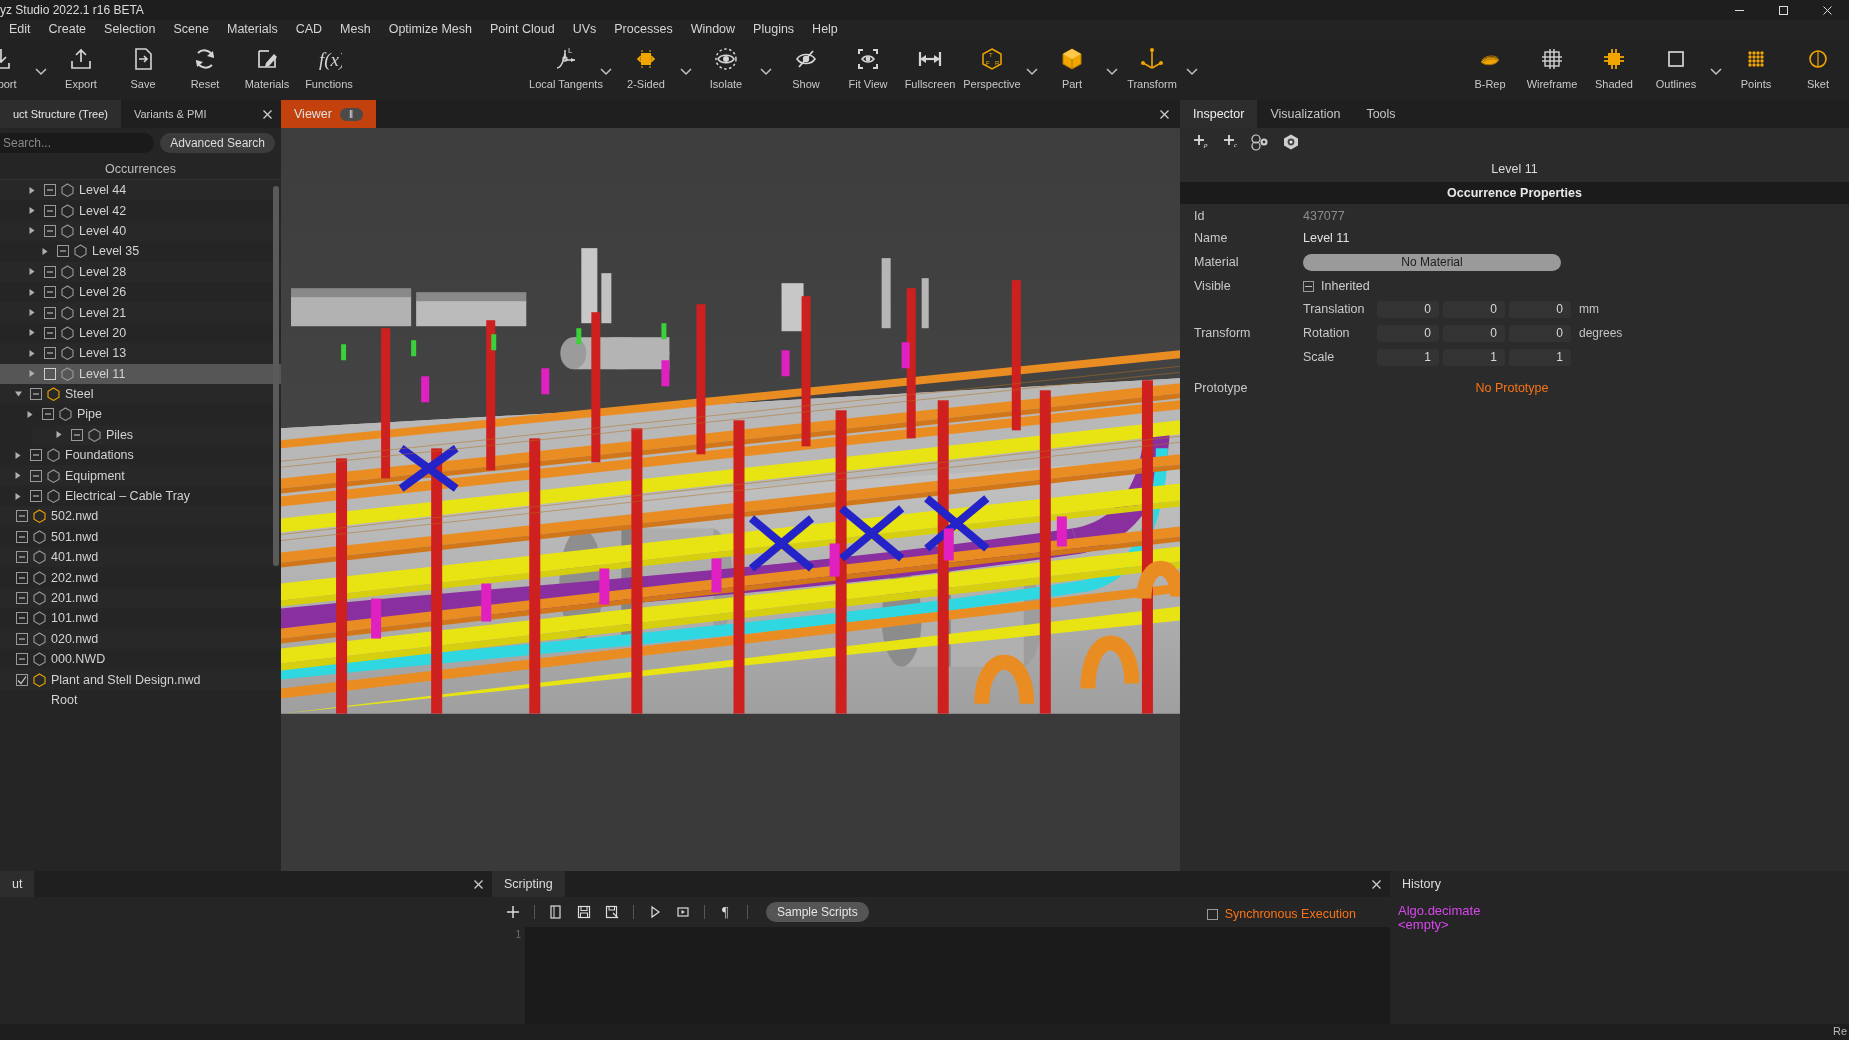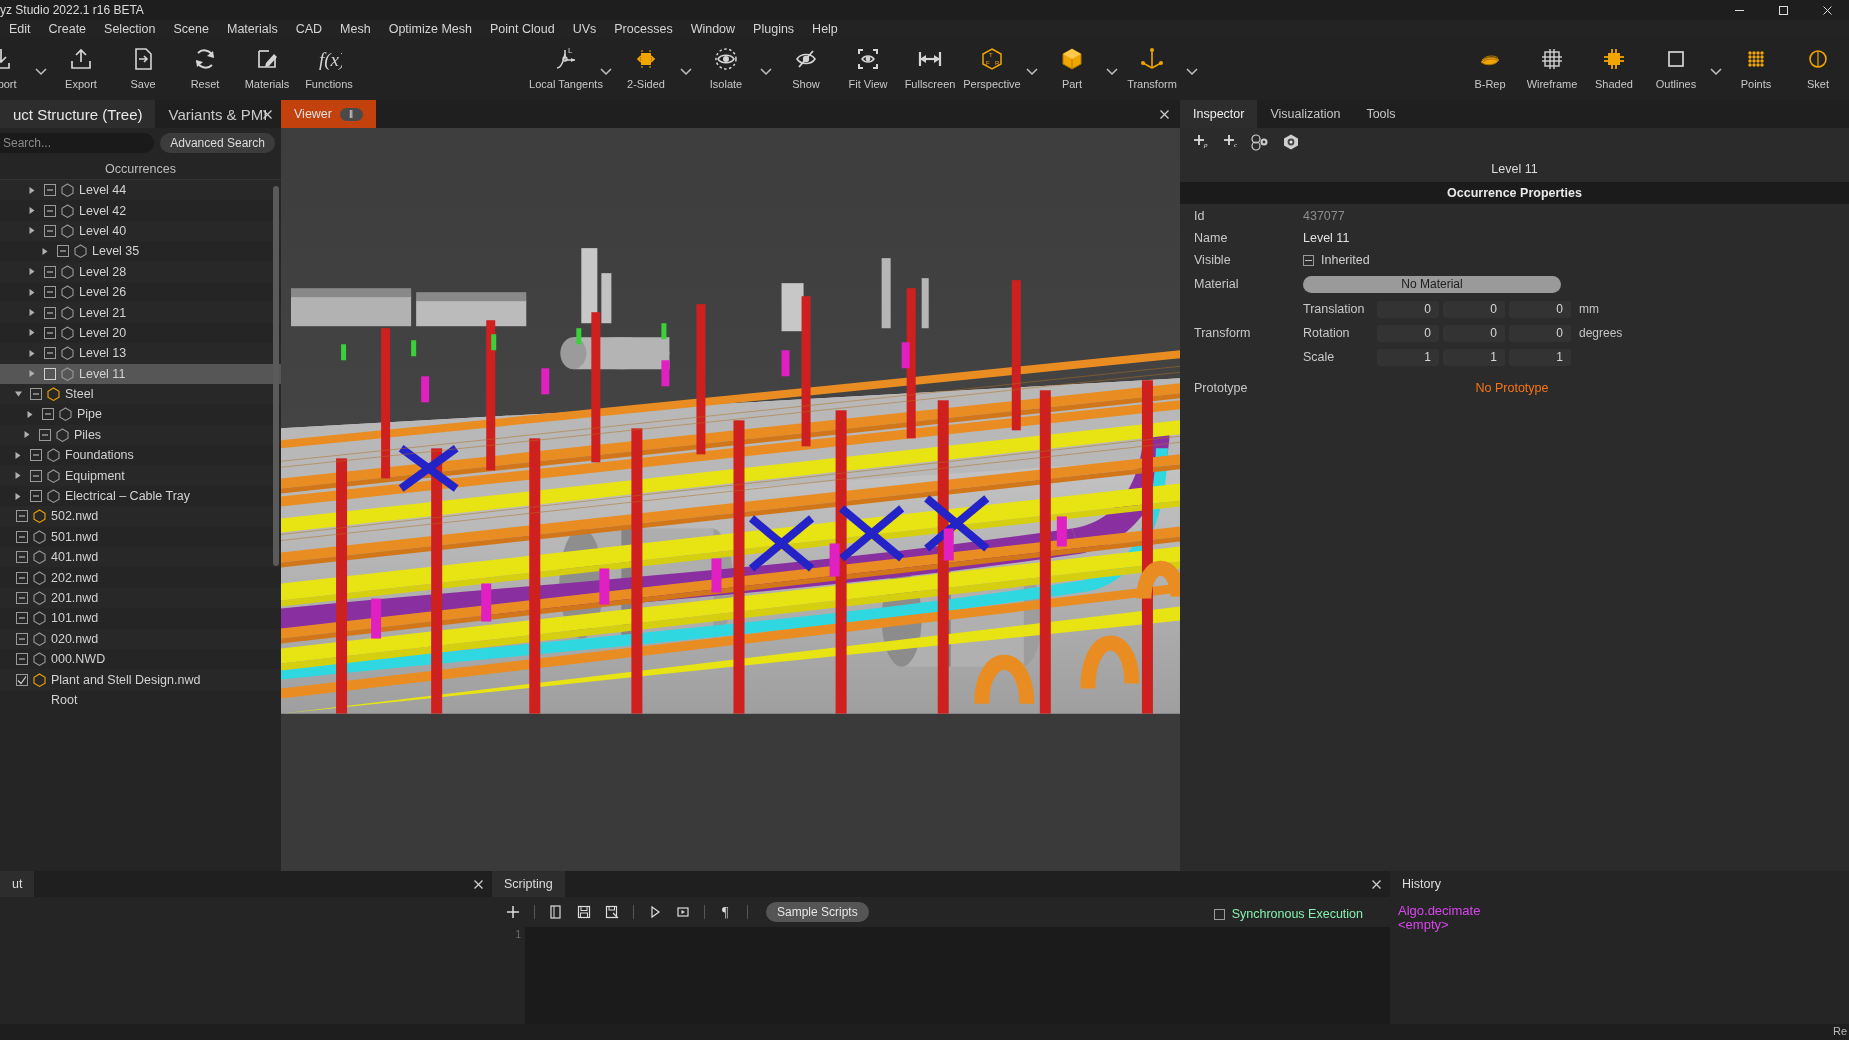--- a/index.html
+++ b/index.html
@@ -43,21 +43,21 @@
               padding-top: 6px; color: #b8b8b8; font-size: 10px; }
   svg { display: block; }
 
   
   .body { flex: 1 1 auto; display: flex; min-height: 0; position: relative; }
 
   
   .leftpanel { width: 281px; background: #252525; display: flex; flex-direction: column;
                flex: 0 0 281px; position: relative; }
   .tabstrip { height: 28px; background: #1f1f1f; display: flex; align-items: stretch; position: relative; }
-  .tab { padding: 0 13px; display: flex; align-items: center; font-size: 15px;
+  .tab { padding: 0 13px; display: flex; align-items: center; font-size: 11px;
          color: #c9c9c9; background: #1f1f1f; }
   .tab.active { background: #2d2d2d; color: #e8e8e8; }
   .tab-close { position: absolute; right: 6px; top: 6px; width: 16px; height: 16px;
                display: flex; align-items: center; justify-content: center; font-size: 13px; color: #ccc; }
   .searchrow { height: 30px; display: flex; align-items: center; padding: 0 6px 0 0; gap: 6px; background: #252525; }
   .searchbox { flex: 1 1 auto; height: 20px; background: #1a1a1a; border-radius: 10px;
                display: flex; align-items: center; padding: 0 10px; font-size: 12px; color: #8a8a8a;
                margin-left: -7px; }
   .advsearch { height: 20px; background: #3c3c3c; border-radius: 10px; display: flex; align-items: center;
                padding: 0 10px; font-size: 12px; color: #dcdcdc; white-space: nowrap; }
@@ -117,22 +117,22 @@
   .bd-hist { width: 459px; flex: 0 0 459px; background: #252525; position: relative; }
   .bd-tabstrip { height: 26px; background: #1f1f1f; display: flex; align-items: stretch; position: relative; }
   .bd-tab { padding: 0 12px; display: flex; align-items: center; font-size: 12.5px; color: #ddd; background: #2d2d2d; }
   .bd-x { position: absolute; right: 6px; top: 5px; font-size: 13px; color: #ccc; width: 16px; height: 16px;
           display:flex; align-items:center; justify-content:center; }
   .script-toolbar { height: 30px; display: flex; align-items: center; gap: 2px; padding-left: 8px; }
   .st-btn { width: 26px; height: 24px; display: flex; align-items: center; justify-content: center; }
   .st-sep { width: 1px; height: 14px; background: #555; margin: 0 6px; }
   .samplebtn { background: #555555; border-radius: 10px; height: 20px; padding: 0 11px;
                display: flex; align-items: center; font-size: 12px; color: #e6e6e6; margin-left: 10px; }
-  .syncrow { position: absolute; right: 27px; top: 36px; display: flex; align-items: center;
-             font-size: 12.5px; color: #86efac; }
+  .syncrow { position: absolute; right: 34px; top: 36px; display: flex; align-items: center;
+             font-size: 12.5px; color: #f97316; }
   .doc-tabstrip { height: 22px; display: flex; align-items: stretch; padding-left: 8px; }
   .doc-tab { background: #3a3a3a; padding: 0 7px; display: flex; align-items: center; gap: 6px;
              font-size: 12px; color: #e0e0e0; }
   .editor { flex: 1 1 auto; background: #1b1b1b; margin-left: 33px; position: relative; }
   .gutter { position: absolute; left: -26px; top: 2px; width: 22px; text-align: right;
             font-size: 10px; color: #6d6d6d; }
   .hist-line { position: absolute; left: 8px; font-size: 13px; color: #d946ef; }
 
   
   .statusbar { height: 16px; flex: 0 0 16px; background: #1e1e1e; position: relative; }
@@ -705,21 +705,21 @@
                 <line x1="3" y1="6" x2="9" y2="6" stroke="#b5b5b5" stroke-width="1.2"></line>
               </svg>
             </span>
             <span class="hexico">
               <svg width="13" height="14" viewBox="0 0 13 14">
                 <polygon points="6.5,1 12,4.2 12,10.2 6.5,13.4 1,10.2 1,4.2" fill="none" stroke="#9a9a9a" stroke-width="1.1"></polygon>
               </svg>
             </span>
             <span class="lbl">Pipe</span>
           </div>
-          <div class="trow alt" style="padding-left: 23px;">
+          <div class="trow alt" style="padding-left: 23px; margin-left: 32px;">
             <span class="arrow">
               <svg width="8" height="9" viewBox="0 0 8 9">
                 <polygon points="1.5,1 6.5,4.5 1.5,8" fill="#b0b0b0"></polygon>
               </svg>
             </span>
             <span class="chk">
               <svg width="12" height="12" viewBox="0 0 12 12">
                 <rect x="0.5" y="0.5" width="11" height="11" fill="none" stroke="#9a9a9a"></rect>
                 <line x1="3" y1="6" x2="9" y2="6" stroke="#b5b5b5" stroke-width="1.2"></line>
               </svg>
@@ -1137,29 +1137,29 @@
       <div class="proprow">
         <span class="pl">Id</span>
         <span class="fieldflat" style="margin-left:8px;">437077</span>
       </div>
 
       <div class="proprow">
         <span class="pl">Name</span>
         <span style="margin-left:8px; color:#e2e2e2;">Level 11</span>
       </div>
 
+      <div class="proprow" style="height:24px;">
+        <span class="pl">Material</span>
+        <span class="pill" style="margin-left:8px; width:258px;">No Material</span>
+      </div>
+
       <div class="proprow">
         <span class="pl">Visible</span>
         <span class="chkbox partial" style="margin-left:8px;"></span>
         <span style="color:#d0d0d0;">Inherited</span>
-      </div>
-
-      <div class="proprow" style="height:24px;">
-        <span class="pl">Material</span>
-        <span class="pill" style="margin-left:8px; width:258px;">No Material</span>
       </div>
 
       <div class="proprow" style="height:22px;">
         <span class="pl"></span>
         <span class="subl" style="margin-left:8px; width:74px;">Translation</span>
         <span class="numbox">0</span>
         <span class="numbox" style="margin-left:4px;">0</span>
         <span class="numbox" style="margin-left:4px;">0</span>
         <span class="unit">mm</span>
       </div>

